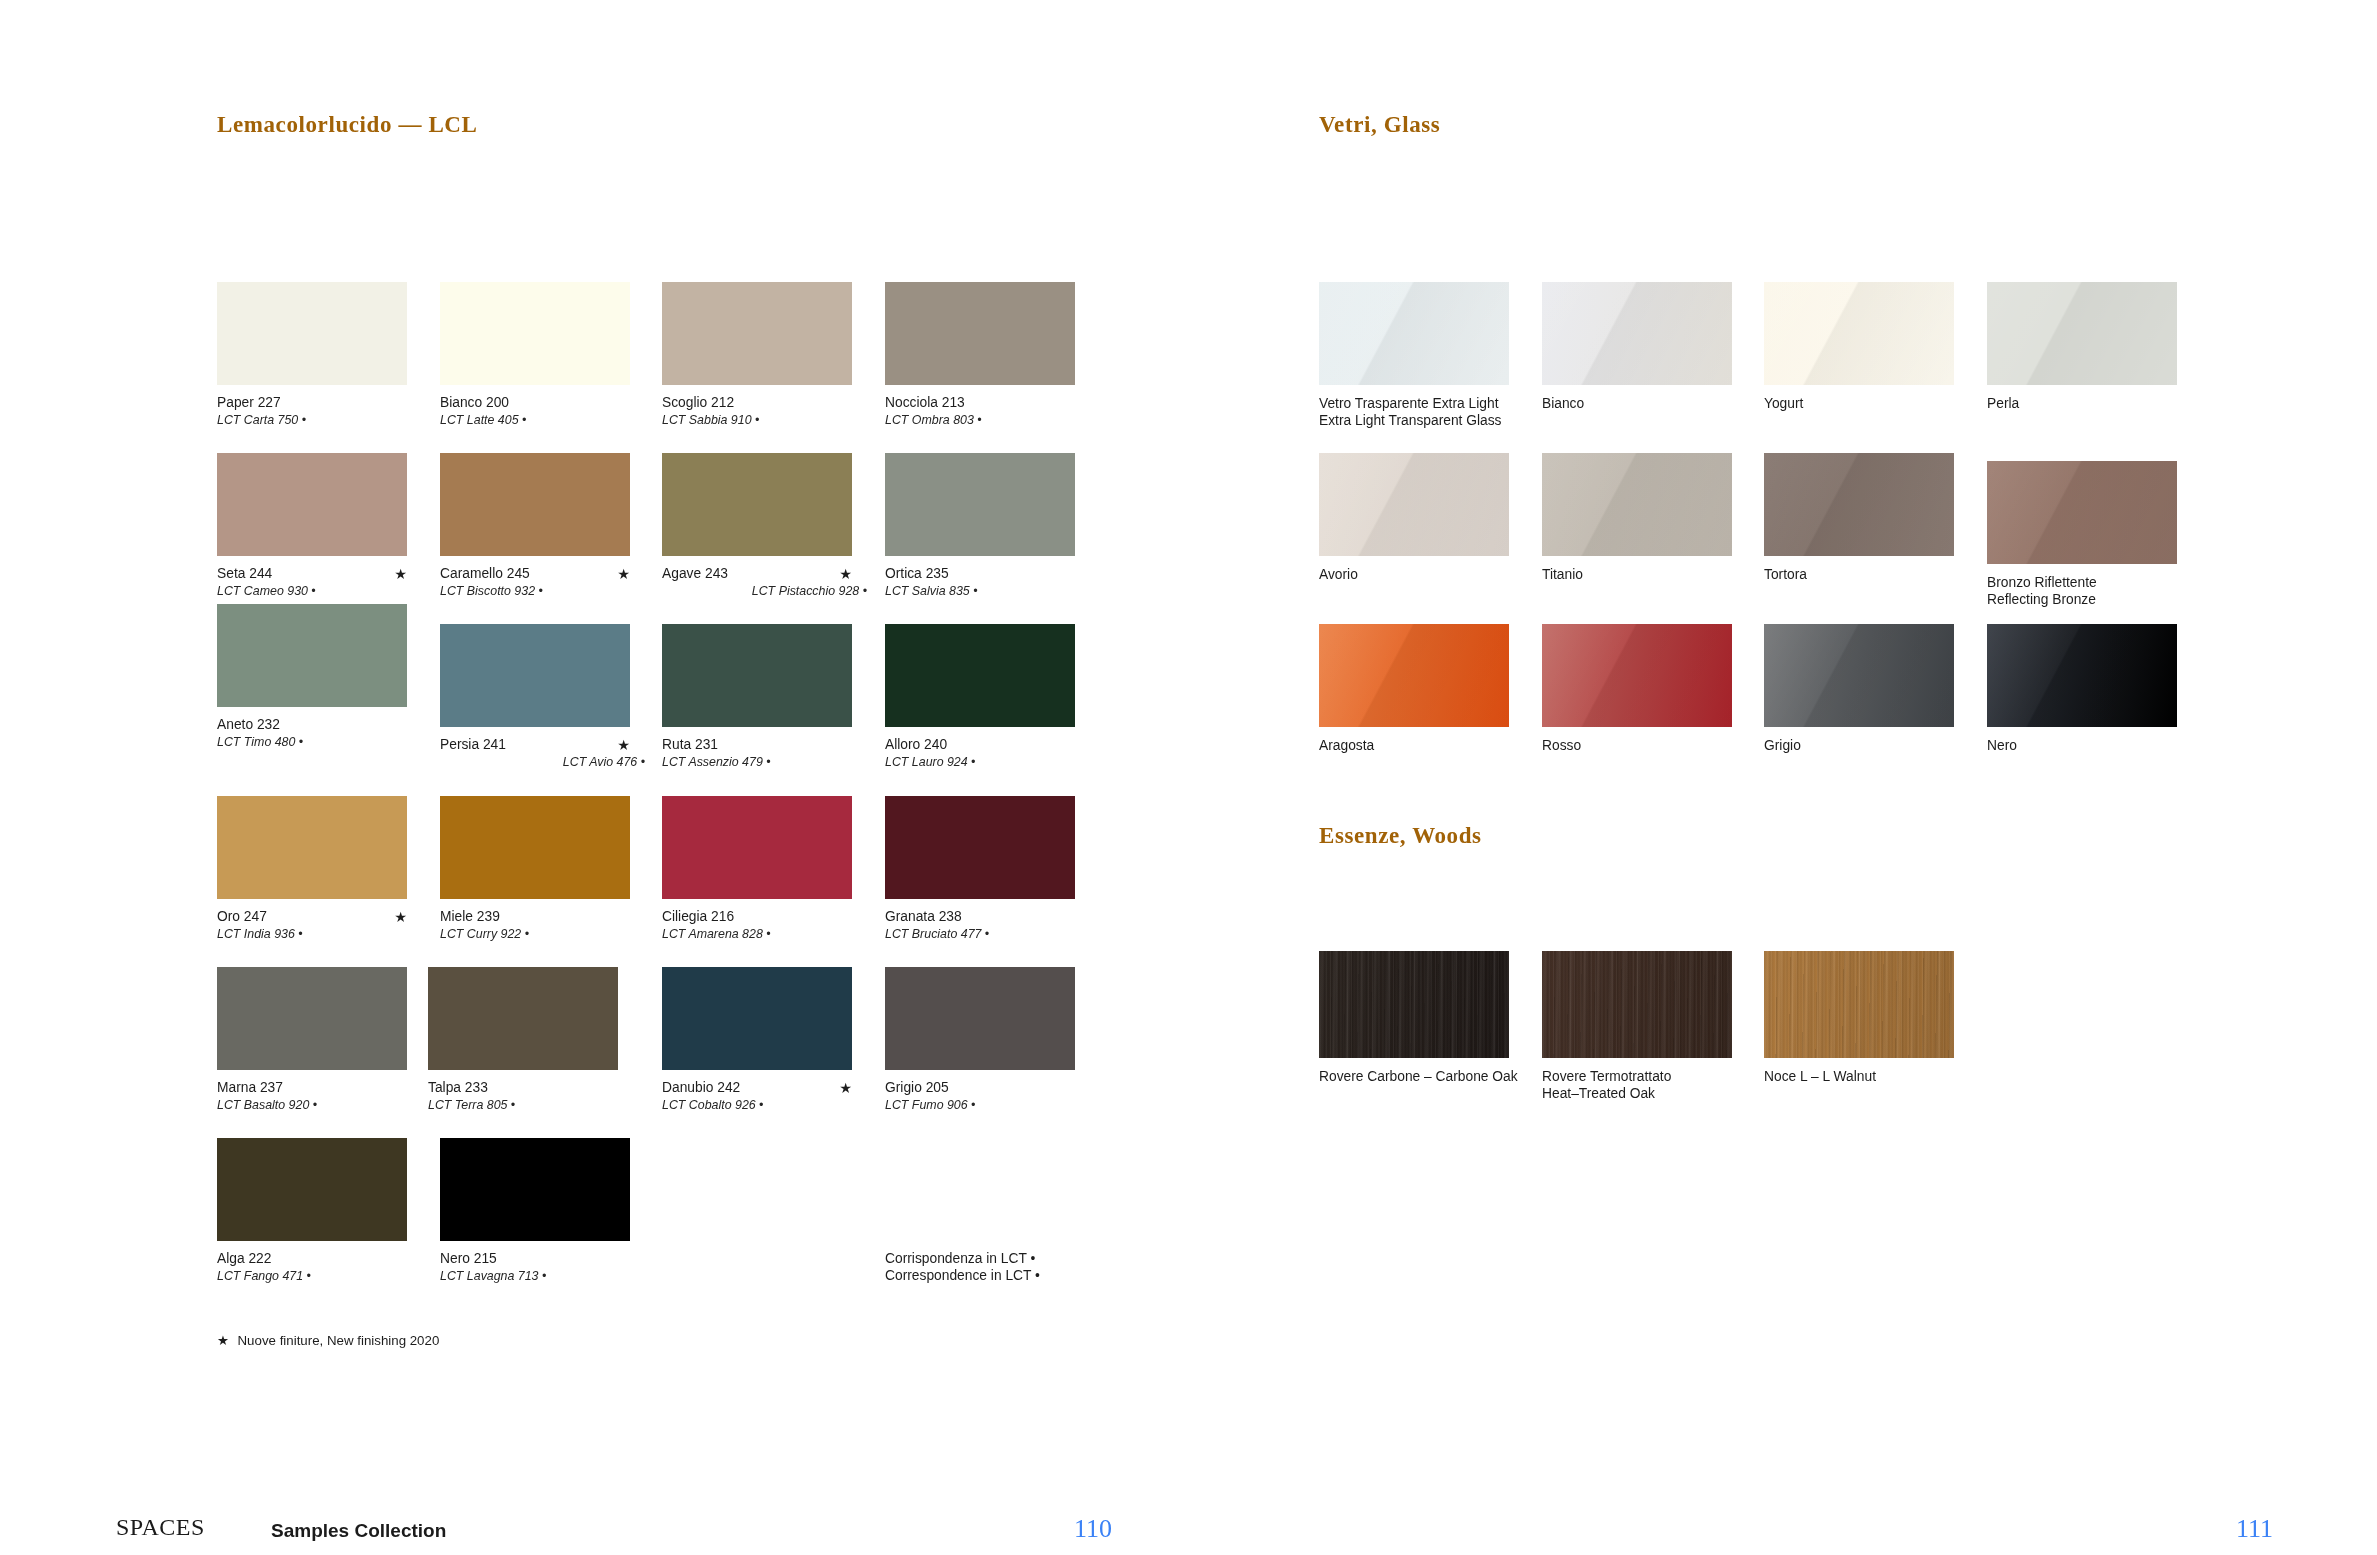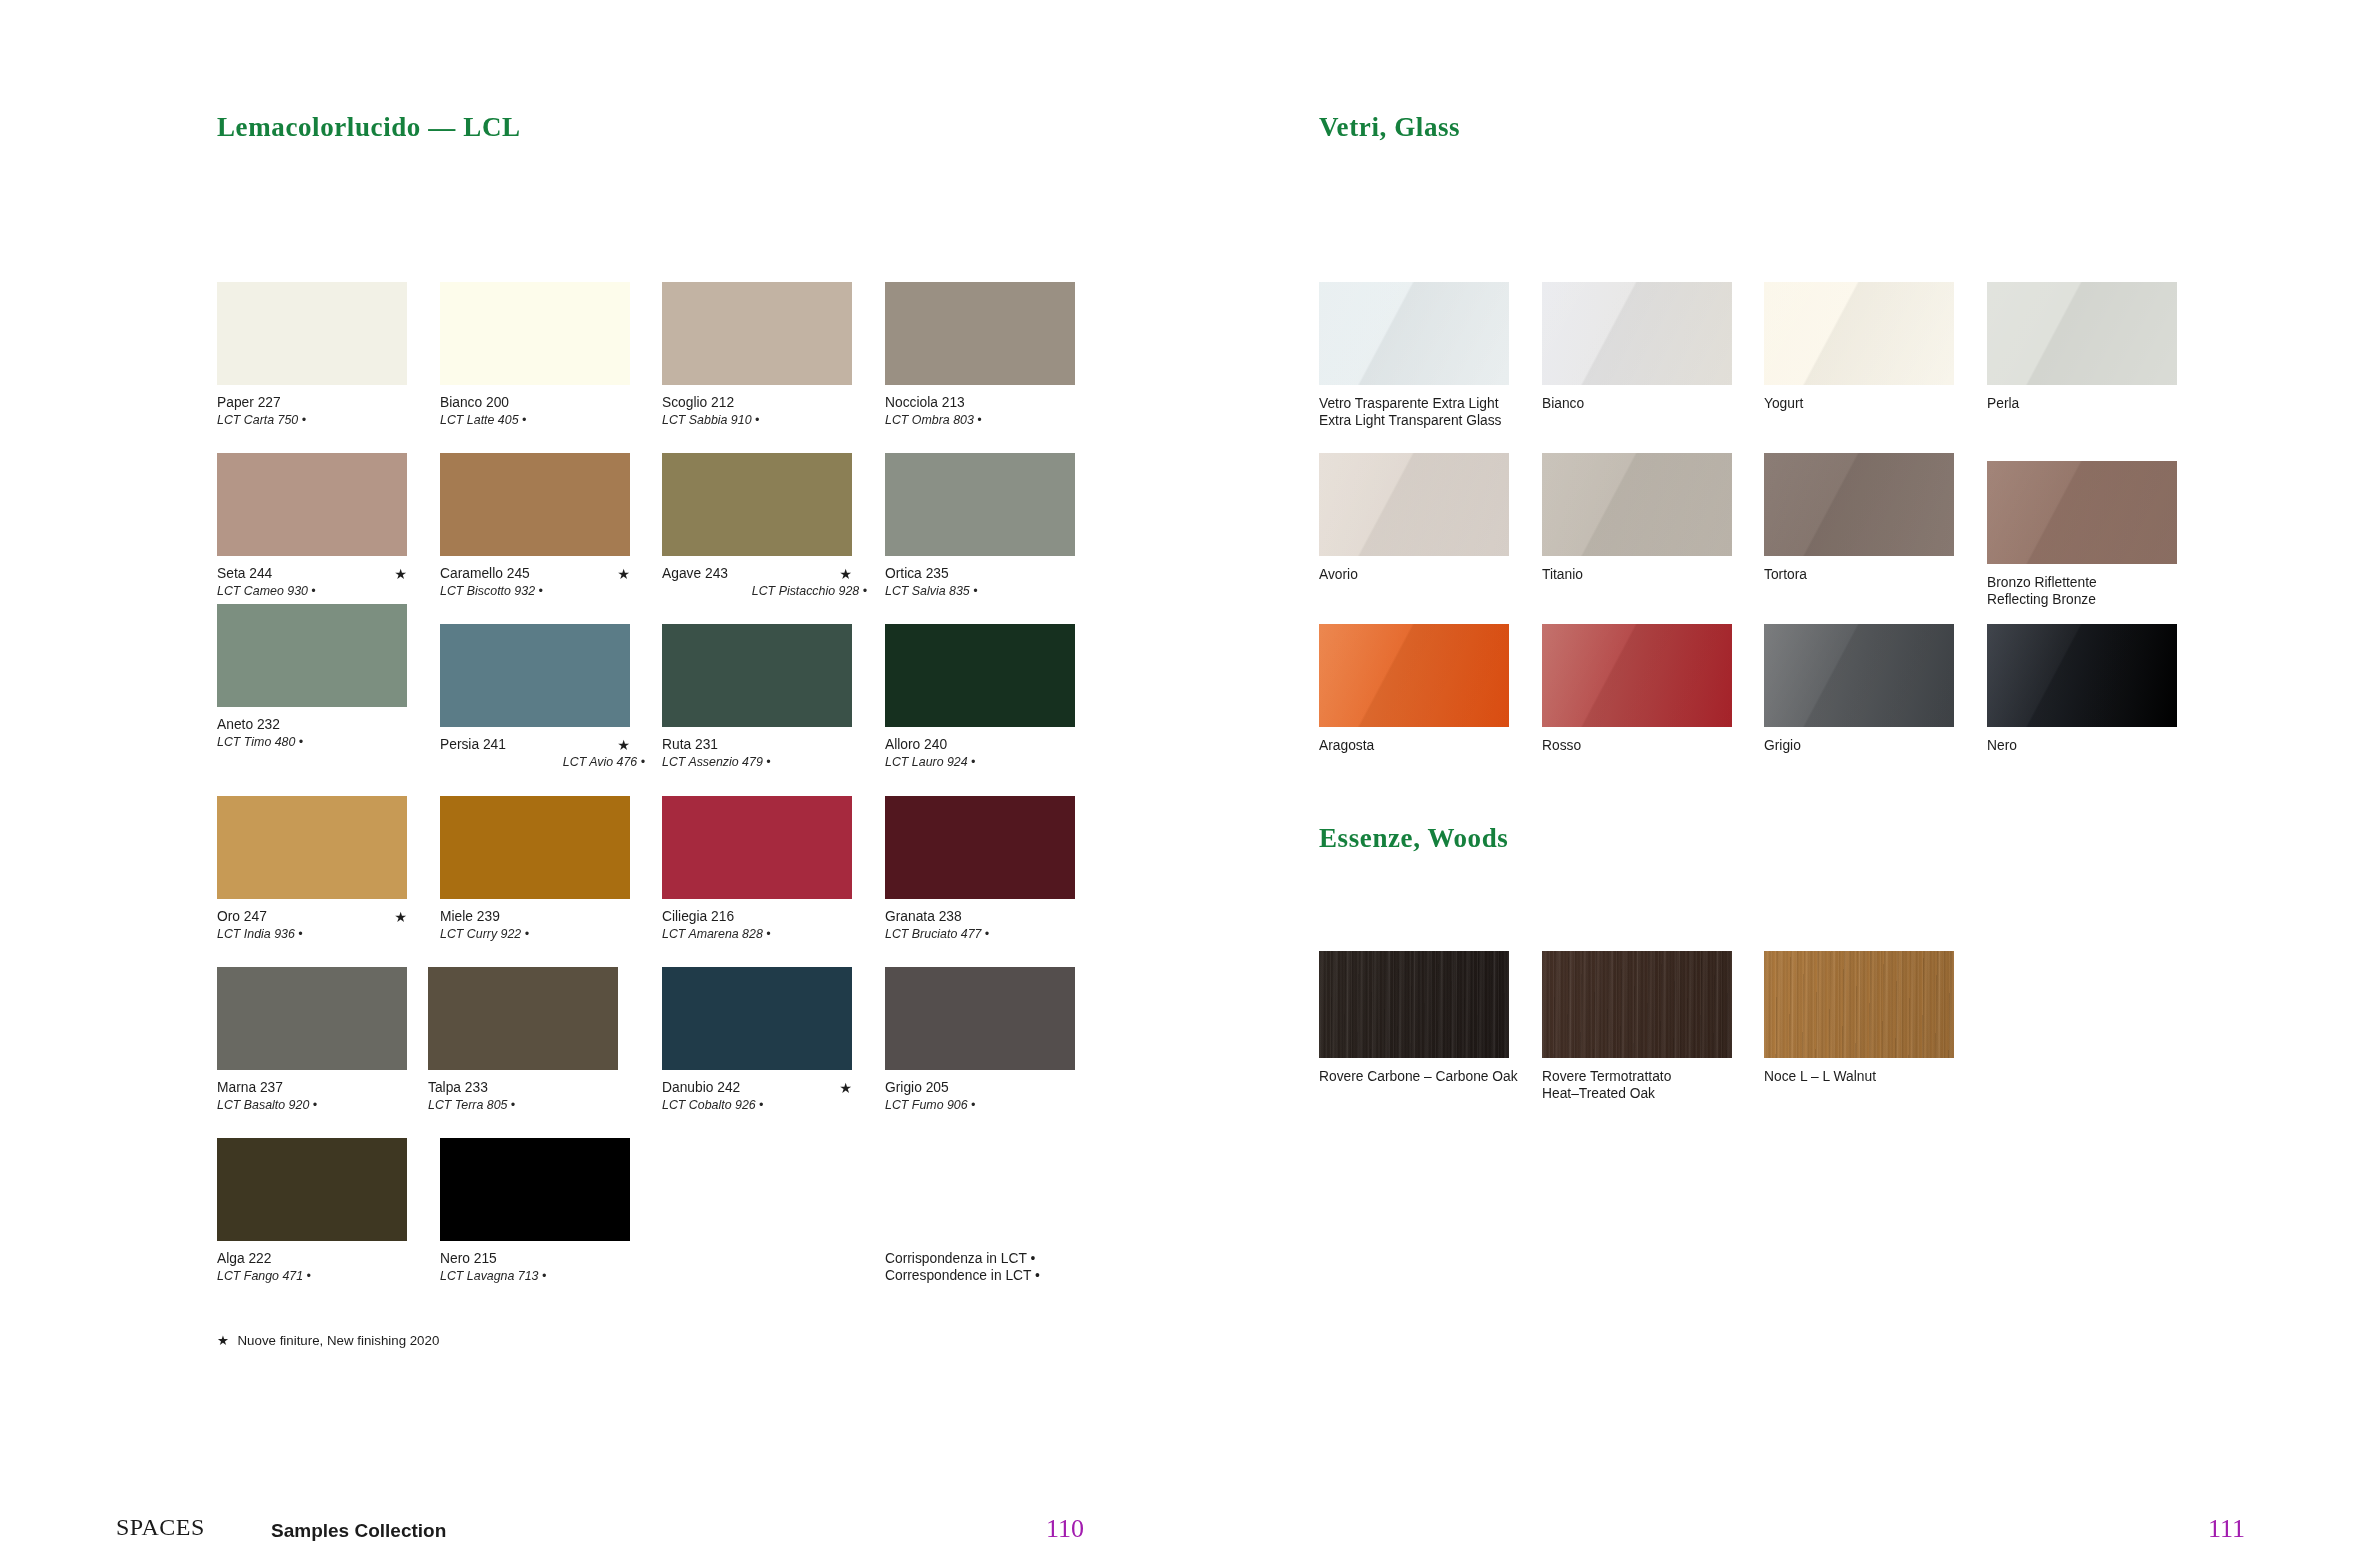--- a/index.html
+++ b/index.html
@@ -8,23 +8,23 @@
     font-family:"Liberation Sans",sans-serif;
     color:#1a1a1a;position:relative;overflow:hidden;
   }
   .page{position:absolute;inset:0;}
 
   
   .section-title{
     position:absolute;
     font-family:"Liberation Serif",serif;
     font-weight:700;
-    font-size:27px;
+    font-size:23px;
     letter-spacing:0.6px;
-    color:#15803d;
+    color:#a16207;
     white-space:nowrap;
   }
 
   
   .grid{position:absolute;display:flex;flex-wrap:wrap;}
   .cell{position:relative;}
   .sw{
     width:190px;height:103px;
     background:#ccc;
     position:relative;
@@ -68,21 +68,21 @@
     font-family:"Liberation Serif",serif;
     font-size:24px;letter-spacing:0.5px;color:#1b1b1b;
   }
   .footer-sub{
     position:absolute;
     font-size:19px;font-weight:600;color:#1b1b1b;white-space:nowrap;
   }
   .folio{
     position:absolute;
     font-family:"Liberation Serif",serif;
-    font-size:26px;color:#a21caf;
+    font-size:26px;color:#3b82f6;margin-left:28px;
   }
 
   
   .grain{
     position:absolute;inset:0;
     background-image:repeating-linear-gradient(
       90deg,
       rgba(255,255,255,0.00) 0px,
       rgba(255,255,255,0.055) 1px,
       rgba(0,0,0,0.07) 1.9px,

